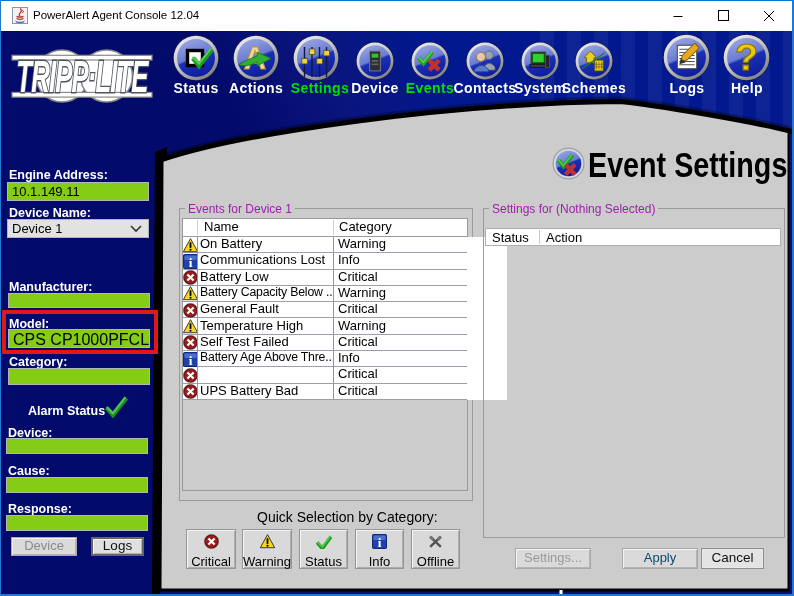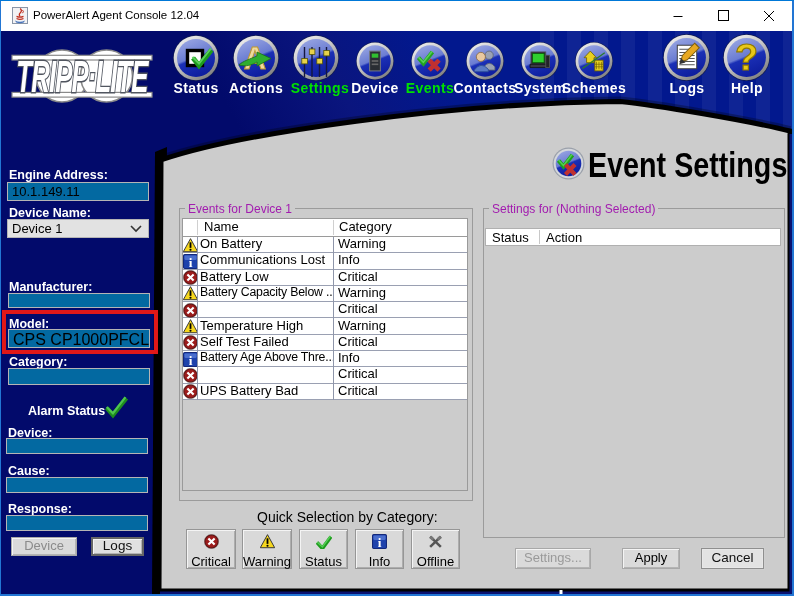--- a/index.html
+++ b/index.html
@@ -1,17 +1,17 @@
 <!DOCTYPE html>
 <html><head><meta charset="utf-8"><style>
 html,body{margin:0;padding:0}
 body{width:794px;height:596px;position:relative;font-family:"Liberation Sans",sans-serif;background:#fff;overflow:hidden}
 .abs{position:absolute}
 .lbl{position:absolute;color:#fff;font-weight:bold;font-size:12.5px}
-.fld{position:absolute;left:7px;width:142px;height:16px;background:#0369a1;border:1px solid #b5b5b5;font-size:13px;color:#000;padding:2px 4px;box-sizing:border-box;line-height:14px;white-space:nowrap;overflow:hidden}
+.fld{position:absolute;left:7px;width:142px;height:16px;background:#84cc16;border:1px solid #b5b5b5;font-size:13px;color:#000;padding:2px 4px;box-sizing:border-box;line-height:14px;white-space:nowrap;overflow:hidden}
 .ilbl{position:absolute;top:80px;color:#fff;font-weight:bold;font-size:14px;letter-spacing:0.4px;text-align:center;transform:translateX(-50%);white-space:nowrap}
 .gbox{position:absolute;border:1px solid #9b9b9b}
 .glab{position:absolute;top:-7px;left:5px;background:#cccccc;padding:0 3px;font-size:12px;color:#a21caf}
 .qbtn{position:absolute;top:529px;width:50px;height:40px;background:#d9d9d9;border:1px solid #969696;box-shadow:inset 1px 1px 0 #f4f4f4,inset -1px -1px 0 #adadad;box-sizing:border-box;text-align:center}
 .qbtn .t{font-size:13px;color:#000;margin-top:1px}
 .bbtn{position:absolute;top:548px;height:21px;background:#dadada;border:1px solid #a8a8a8;box-shadow:inset 1px 1px 0 #f4f4f4,inset -1px -1px 0 #b4b4b4;box-sizing:border-box;font-size:13px;text-align:center;line-height:18px}
 .row{position:absolute;left:0;width:284px;height:16.3px;border-bottom:1px solid #9aa0b2;box-sizing:border-box}
 .row svg{position:absolute;left:0px;top:0.5px}
 .row .n{position:absolute;left:17px;top:-1px;font-size:13px;white-space:nowrap;width:133px;overflow:hidden}
 .row .c{position:absolute;left:155px;top:-1px;font-size:13px}
@@ -276,21 +276,21 @@
  </defs>
  </svg>
 
  <div class="abs" style="left:0;top:0;width:284px;height:18px;background:#fff;border-bottom:1px solid #9a9a9a;box-sizing:border-box">
    <div class="abs" style="left:21px;top:0px;font-size:13px">Name</div>
    <div class="abs" style="left:156px;top:0px;font-size:13px">Category</div>
    <div class="abs" style="left:14px;top:1px;width:1px;height:15px;background:#d0d0d0"></div>
    <div class="abs" style="left:150px;top:1px;width:1px;height:15px;background:#d0d0d0"></div>
  </div>
 
- <div class="abs" style="left:0;top:18px;width:284px;height:163px;background:#fff">
+ <div class="abs" style="left:0;top:18px;width:324px;height:163px;background:#fff">
   <div class="row" style="top:0px">
         <svg width="15" height="15" viewBox="0 0 14 14">
           <use href="#icowarn"></use>
         </svg>
         <span class="n">On Battery</span>
         <span class="c">Warning</span>
       </div>
   <div class="row" style="top:16.3px">
         <svg width="15" height="15" viewBox="0 0 14 14">
           <use href="#icoinfo"></use>
@@ -309,20 +309,21 @@
         <svg width="15" height="15" viewBox="0 0 14 14">
           <use href="#icowarn"></use>
         </svg>
         <span class="n" style="font-size:12.3px;letter-spacing:-0.2px">Battery Capacity Below ...</span>
         <span class="c">Warning</span>
       </div>
   <div class="row" style="top:65.2px">
         <svg width="15" height="15" viewBox="0 0 14 14">
           <use href="#icocrit"></use>
         </svg>
+        <span class="n">General Fault</span>
         <span class="c">Critical</span>
       </div>
   <div class="row" style="top:81.5px">
         <svg width="15" height="15" viewBox="0 0 14 14">
           <use href="#icowarn"></use>
         </svg>
         <span class="n">Temperature High</span>
         <span class="c">Warning</span>
       </div>
   <div class="row" style="top:97.8px">
@@ -376,14 +377,14 @@
 
 <div class="gbox" style="left:483px;top:208px;width:300px;height:328px">
   <div class="glab">Settings for (Nothing Selected)</div>
 </div>
 <div class="abs" style="left:485px;top:228px;width:296px;height:18px;background:#fff;border:1px solid #b0b0b0;box-sizing:border-box">
   <div class="abs" style="left:6px;top:1px;font-size:13px">Status</div>
   <div class="abs" style="left:60px;top:1px;font-size:13px">Action</div>
   <div class="abs" style="left:53px;top:1px;width:1px;height:14px;background:#c8c8c8"></div>
 </div>
 <div class="bbtn" style="left:515px;width:76px;color:#9a9a9a">Settings...</div>
-<div class="bbtn" style="left:622px;width:58px;color:#000000">Apply</div>
+<div class="bbtn" style="left:622px;width:76px;color:#0c4a6e">Apply</div>
 <div class="bbtn" style="left:701px;width:63px;color:#111;background:#e3e3e3;border:1.5px solid #8f8f8f;box-shadow:inset 0 0 0 1px #e8e8e8,0 0 0 1px #cfcfcf;font-size:13.5px;line-height:17px">Cancel</div>
 
 </body></html>

